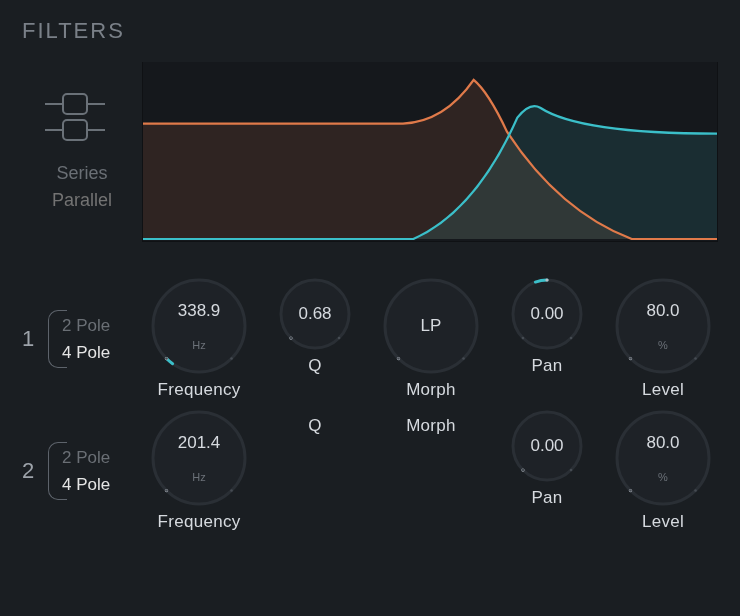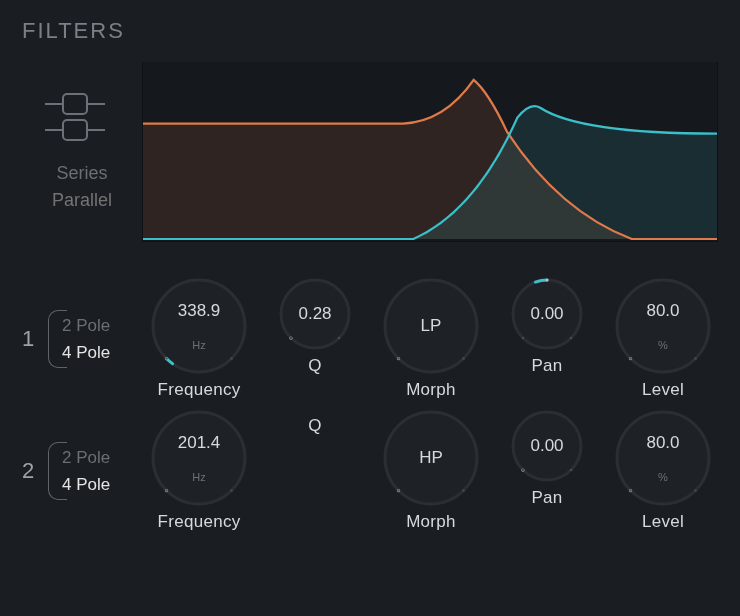--- a/index.html
+++ b/index.html
@@ -183,21 +183,21 @@
         <div class="knob-block">
     <div class="knob">
       <svg width="72" height="72" viewBox="0 0 72 72">
     <circle cx="36" cy="36" r="34" stroke="#2a2f35" stroke-width="3" fill="#1e2227"></circle>
 
     <circle cx="11.958369439657378" cy="60.04163056034261" r="1.6" fill="#b7bdc4"></circle>
     <circle cx="11.958369439657378" cy="60.04163056034261" r="1.3" fill="#454b52"></circle>
     <circle cx="60.04163056034262" cy="60.04163056034261" r="1.3" fill="#454b52"></circle>
   </svg>
       <div class="knob-center">
-        <div class="knob-val">0.28</div>
+        <div class="knob-val">0.68</div>
 
       </div>
     </div>
     <div class="knob-label">Q</div>
   </div>
         <div class="knob-block">
     <div class="knob">
       <svg width="96" height="96" viewBox="0 0 96 96">
     <circle cx="48" cy="48" r="46" stroke="#2a2f35" stroke-width="3" fill="#1e2227"></circle>
 
@@ -266,33 +266,20 @@
         <div class="knob-val">201.4</div>
         <div class="knob-unit">Hz</div>
       </div>
     </div>
     <div class="knob-label">Frequency</div>
   </div>
         <div class="knob-block">
     <div class="knob-label">Q</div>
   </div>
         <div class="knob-block">
-    <div class="knob">
-      <svg width="96" height="96" viewBox="0 0 96 96">
-    <circle cx="48" cy="48" r="46" stroke="#2a2f35" stroke-width="3" fill="#1e2227"></circle>
-
-    <circle cx="15.473088065418807" cy="80.5269119345812" r="1.6" fill="#b7bdc4"></circle>
-    <circle cx="15.473088065418807" cy="80.5269119345812" r="1.3" fill="#454b52"></circle>
-    <circle cx="80.5269119345812" cy="80.5269119345812" r="1.3" fill="#454b52"></circle>
-  </svg>
-      <div class="knob-center">
-        <div class="knob-val">HP</div>
-
-      </div>
-    </div>
     <div class="knob-label">Morph</div>
   </div>
         <div class="knob-block">
     <div class="knob">
       <svg width="72" height="72" viewBox="0 0 72 72">
     <circle cx="36" cy="36" r="34" stroke="#2a2f35" stroke-width="3" fill="#1e2227"></circle>
 
     <circle cx="11.958369439657378" cy="60.04163056034261" r="1.6" fill="#b7bdc4"></circle>
     <circle cx="11.958369439657378" cy="60.04163056034261" r="1.3" fill="#454b52"></circle>
     <circle cx="60.04163056034262" cy="60.04163056034261" r="1.3" fill="#454b52"></circle>

